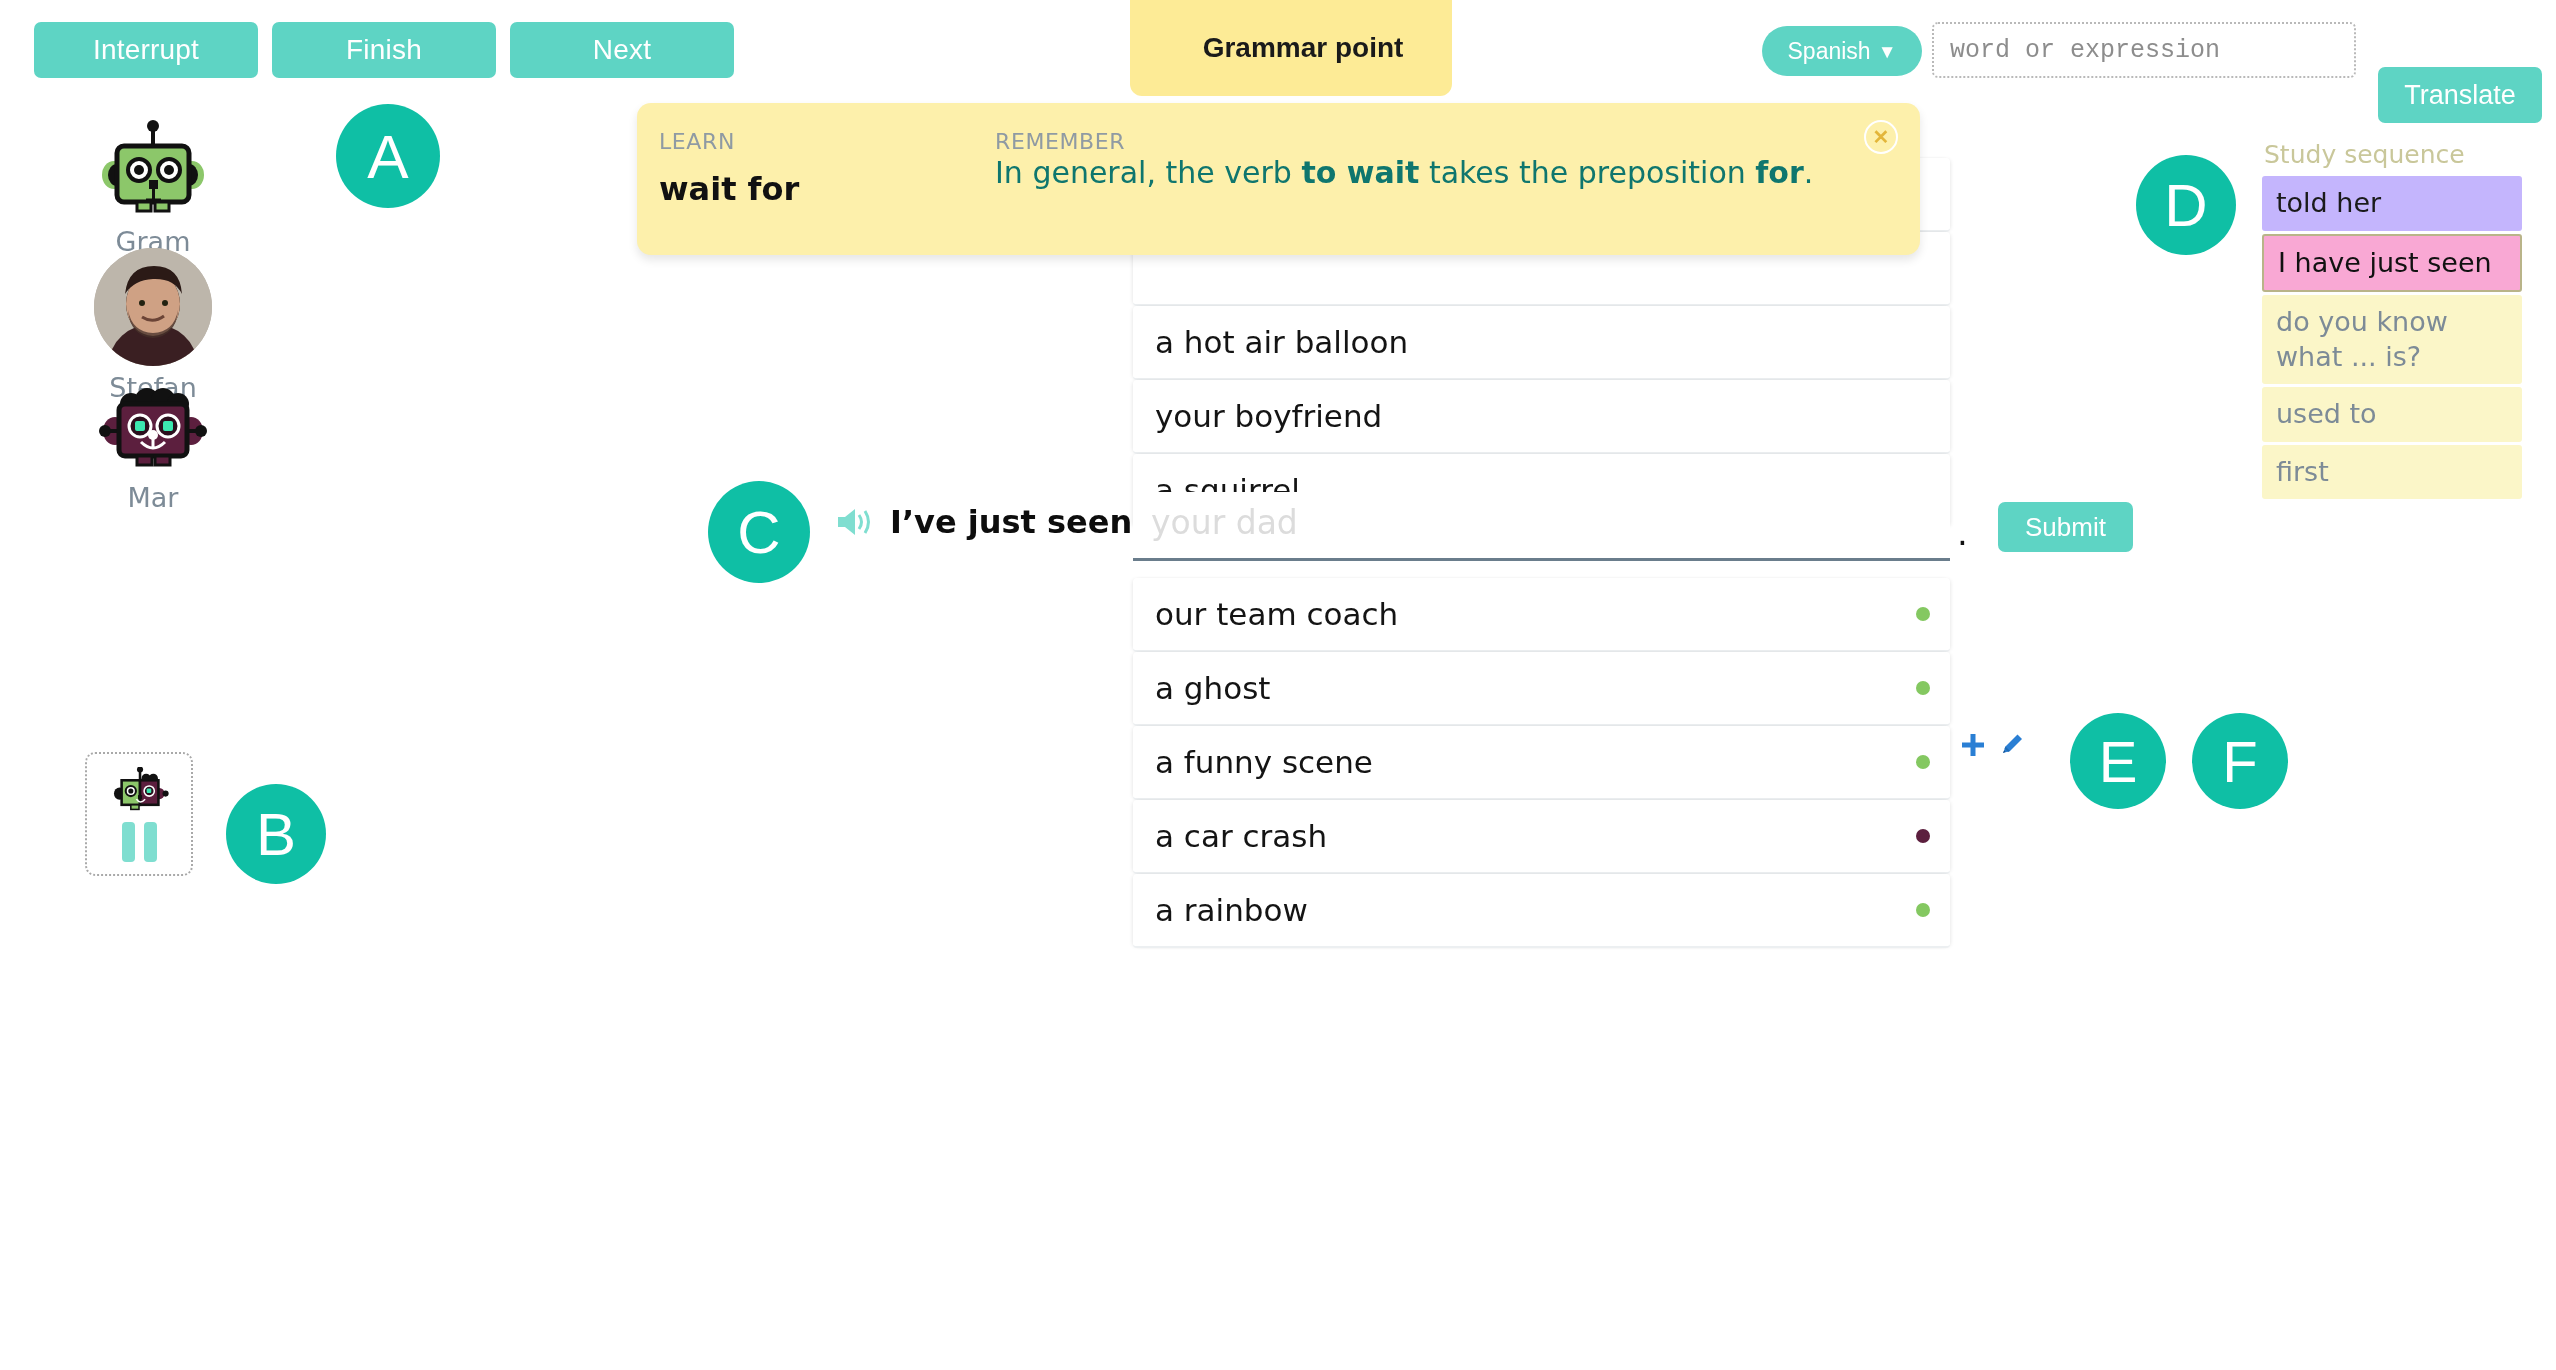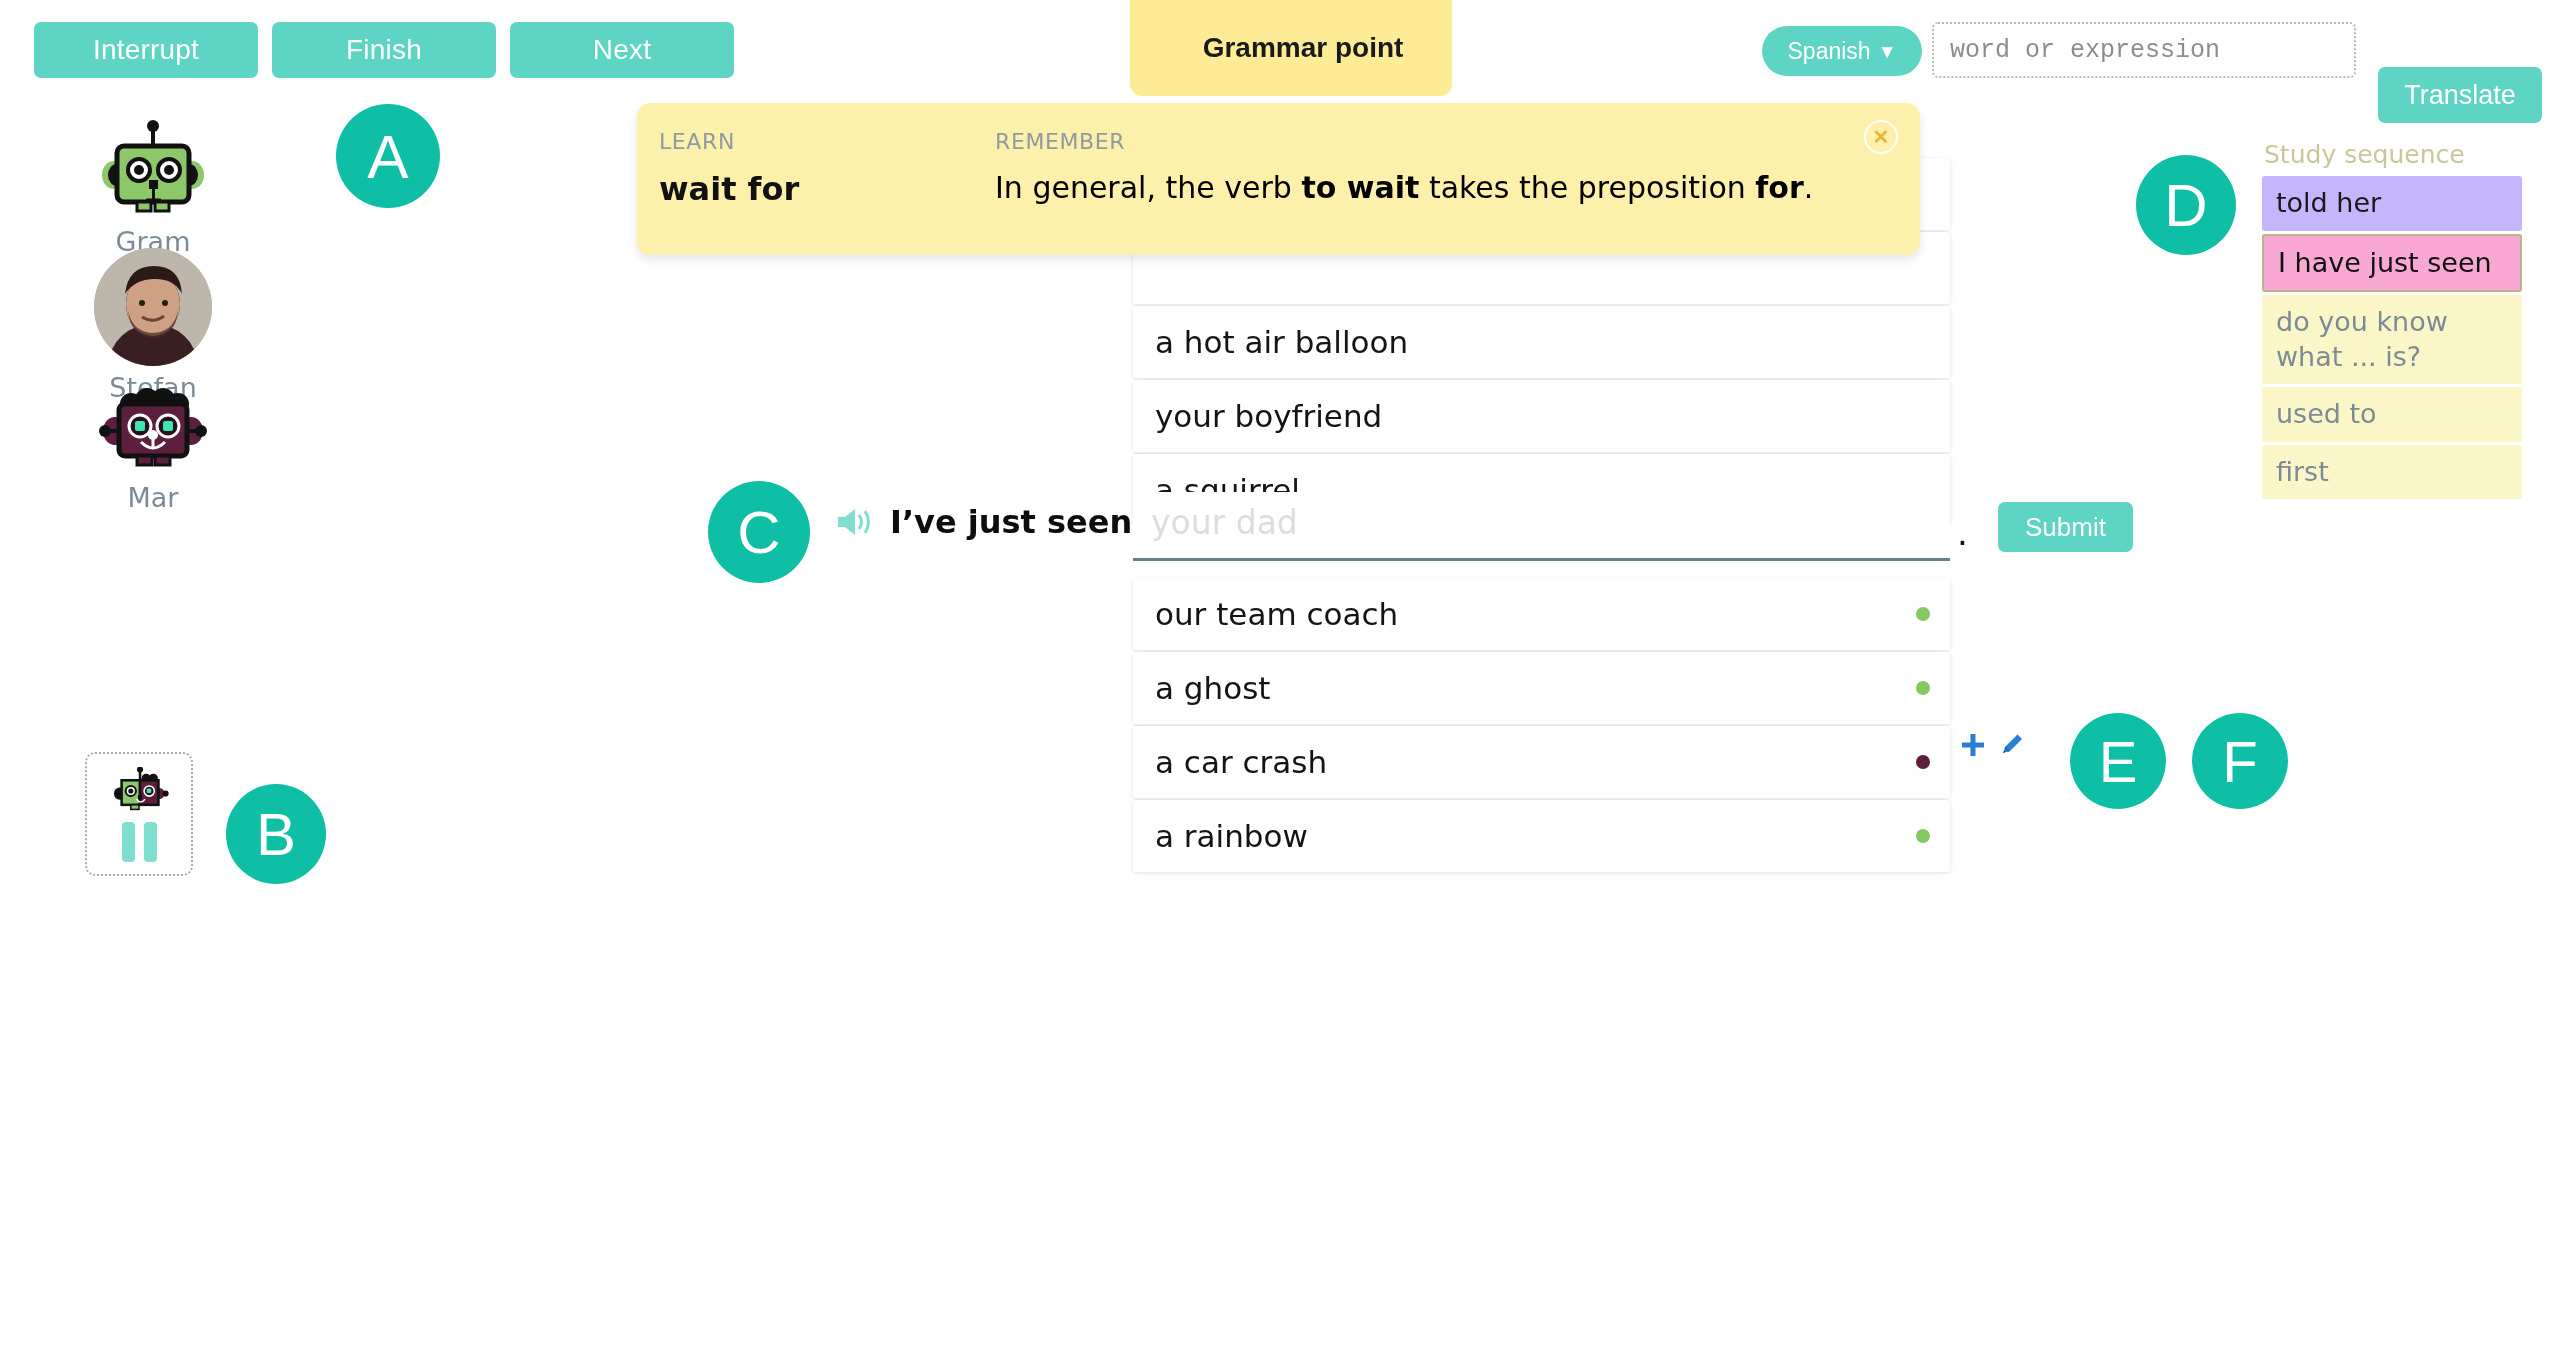--- a/index.html
+++ b/index.html
@@ -303,24 +303,24 @@
     letter-spacing: .6px;
   }
   .callout-term {
     margin-top: 16px;
     font-family: "DejaVu Sans", sans-serif;
     font-weight: bold;
     font-size: 32px;
     color: #111111;
   }
   .callout-body {
-    margin-top: 16px;
+    margin-top: 1px;
     font-family: "DejaVu Sans", sans-serif;
     font-size: 30px;
-    color: #000000;
+    color: #0f766e;
   }
   .callout-body b { font-weight: bold; }
   #callout-close {
     position: absolute;
     right: 22px;
     top: 17px;
     width: 34px; height: 34px;
     border-radius: 50%;
     border: 2px solid #ffffff;
     color: #e3b63a;
@@ -526,20 +526,24 @@
 
   <div class="answer-row">
     <span class="txt">our team coach</span>
     <span class="dot" style="background: rgb(132, 200, 97);"></span>
   </div>
   <div class="answer-row">
     <span class="txt">a ghost</span>
     <span class="dot" style="background: rgb(132, 200, 97);"></span>
   </div>
   <div class="answer-row">
+    <span class="txt">a funny scene</span>
+    <span class="dot" style="background: rgb(132, 200, 97);"></span>
+  </div>
+  <div class="answer-row">
     <span class="txt">a car crash</span>
     <span class="dot" style="background: rgb(92, 31, 62);"></span>
   </div>
   <div class="answer-row">
     <span class="txt">a rainbow</span>
     <span class="dot" style="background: rgb(132, 200, 97);"></span>
   </div>
 </div>
 
 <div id="row-actions">

